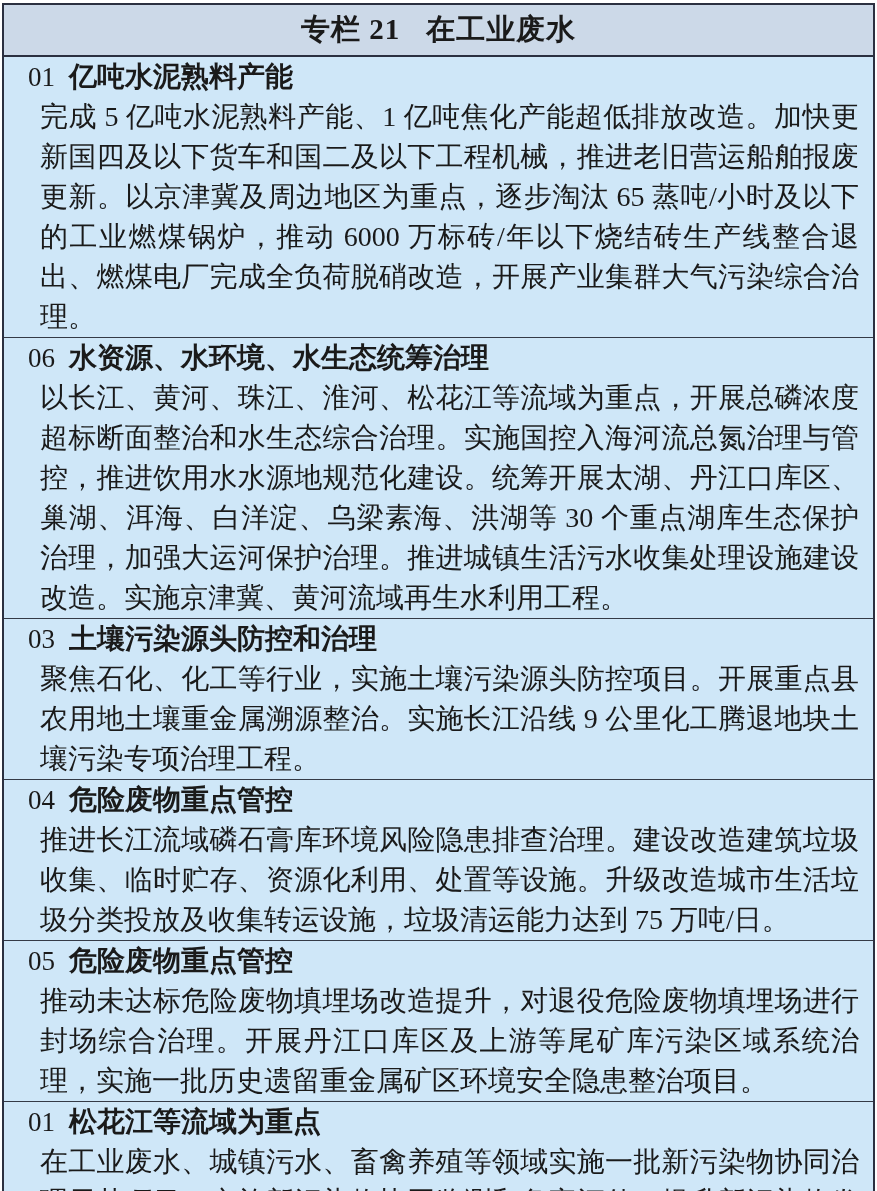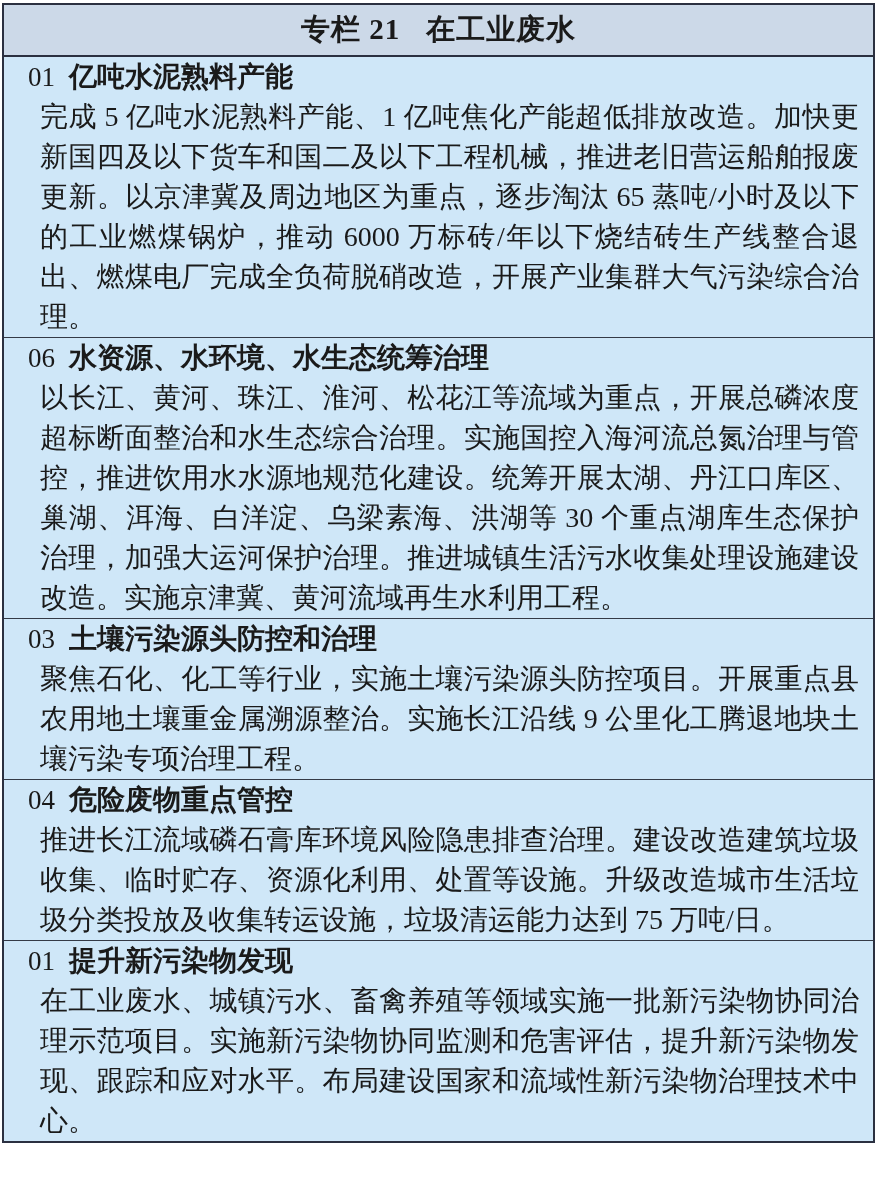--- a/index.html
+++ b/index.html
@@ -97,21 +97,28 @@
   </div>
 
   <div class="section">
     <div class="section-head">
       <span class="section-num">04</span>
       <span class="section-heading">危险废物重点管控</span>
     </div>
     <div class="section-body">推进长江流域磷石膏库环境风险隐患排查治理。建设改造建筑垃圾收集、临时贮存、资源化利用、处置等设施。升级改造城市生活垃圾分类投放及收集转运设施，垃圾清运能力达到 75 万吨/日。</div>
   </div>
 
+  <div class="section">
+    <div class="section-head">
+      <span class="section-num">05</span>
+      <span class="section-heading">危险废物重点管控</span>
+    </div>
+    <div class="section-body">推动未达标危险废物填埋场改造提升，对退役危险废物填埋场进行封场综合治理。开展丹江口库区及上游等尾矿库污染区域系统治理，实施一批历史遗留重金属矿区环境安全隐患整治项目。</div>
+  </div>
 
   <div class="section">
     <div class="section-head">
       <span class="section-num">01</span>
-      <span class="section-heading">提升新污染物发现</span>
+      <span class="section-heading">松花江等流域为重点</span>
     </div>
     <div class="section-body">在工业废水、城镇污水、畜禽养殖等领域实施一批新污染物协同治理示范项目。实施新污染物协同监测和危害评估，提升新污染物发现、跟踪和应对水平。布局建设国家和流域性新污染物治理技术中心。</div>
   </div>
 </div>
 
 </body></html>

